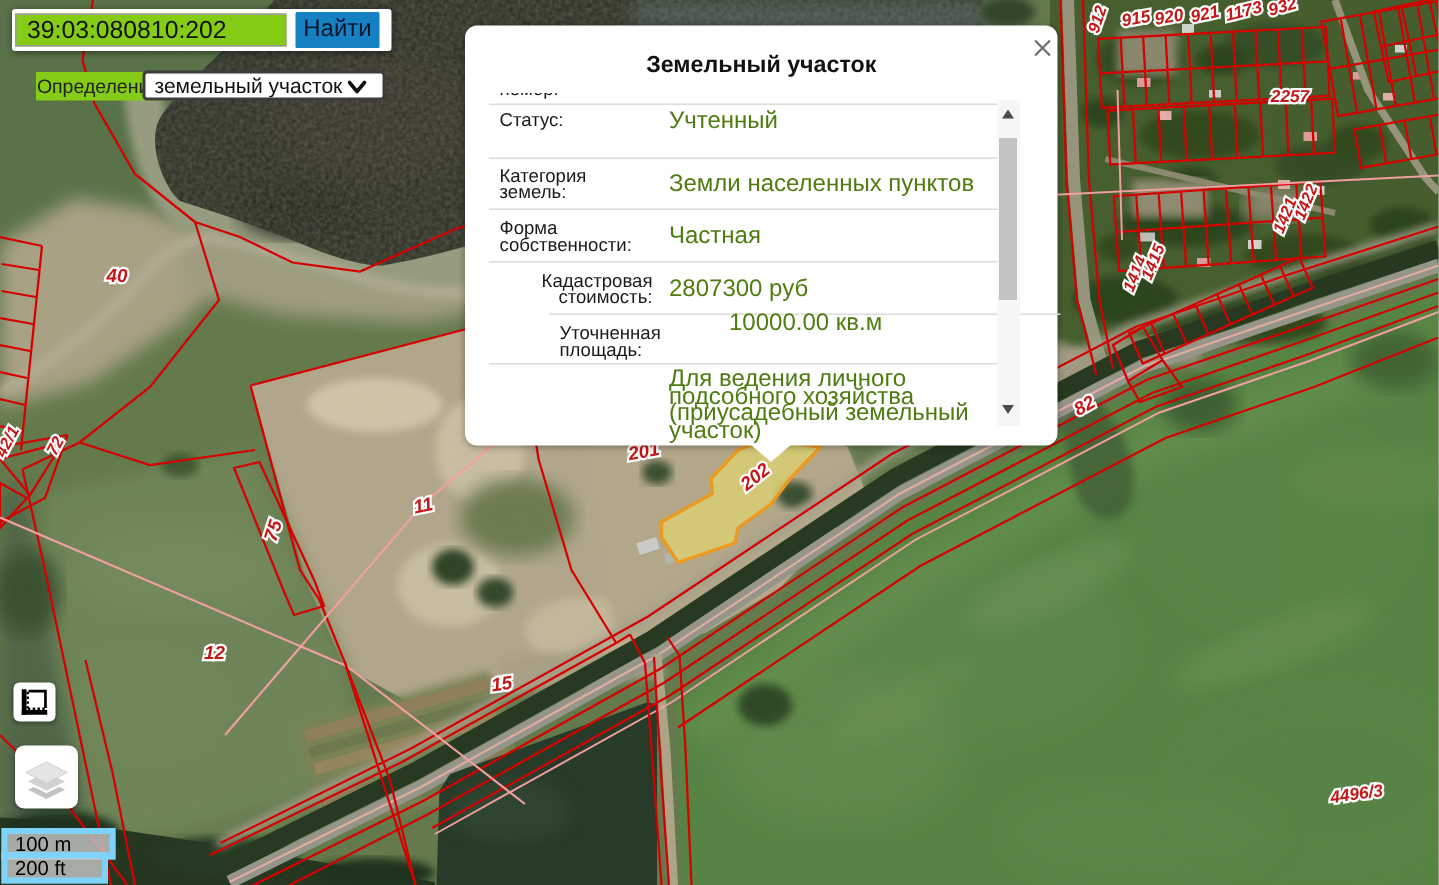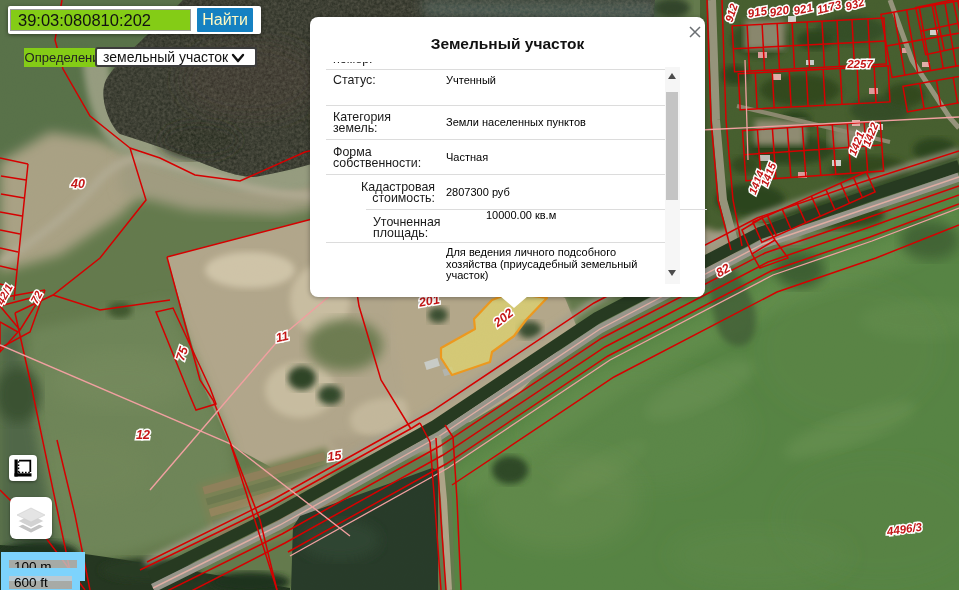--- a/index.html
+++ b/index.html
@@ -5,47 +5,47 @@
   html,body{margin:0;padding:0;}
   #stage{position:relative;width:959px;height:590px;overflow:hidden;
     font-family:"Liberation Sans",sans-serif;background:#5e7a4e;}
   #map{position:absolute;left:0;top:0;}
   .abs{position:absolute;}
   
   #searchbox{left:8px;top:6px;width:253px;height:28px;background:#fff;border-radius:2px;
     box-shadow:0 1px 4px rgba(0,0,0,.45);}
   #searchinput{left:10px;top:9px;width:172px;height:20px;border:1px solid #9a9a9a;background:#84cc16;
     font-size:16.5px;color:#111;line-height:20px;padding-left:7px;}
-  #searchbtn{left:197px;top:8px;width:56px;height:24px;background:#1581c2;color:#fef9c3;
+  #searchbtn{left:197px;top:8px;width:56px;height:24px;background:#1581c2;color:#0f172a;
     font-size:16px;text-align:center;line-height:24px;border-radius:1px;}
   #deflabel{left:8px;top:48px;width:87px;height:19px;background:#84cc16;color:#222;
     font-size:13px;line-height:19px;text-align:center;margin-left:16px;}
   #defselect{left:95px;top:47px;width:152px;height:16px;background:#fff;border:2px solid #3c3c3c;
     border-radius:3px;font-size:14px;color:#111;line-height:16px;padding-left:6px;}
   
   #popup{left:310px;top:17px;width:395px;height:280px;background:#fff;border-radius:8px;
     box-shadow:0 1px 5px rgba(0,0,0,.35);}
   #popup .title{position:absolute;left:0;top:18px;width:100%;text-align:center;
     font-size:15.5px;font-weight:bold;color:#111;}
   #ptr{left:500px;top:296px;width:0;height:0;border-left:14px solid transparent;
     border-right:14px solid transparent;border-top:12px solid #fff;}
   #closex{left:379px;top:9px;width:12px;height:12px;}
   .prow{position:absolute;left:16px;width:341px;border-top:1px solid #dcdcdc;}
   .plbl{position:absolute;left:7px;top:0;width:102px;font-weight:normal;color:#1a1a1a;
     font-size:12.4px;line-height:11.4px;}
-  .pval{position:absolute;left:120px;top:0;width:218px;color:#000000;
-    font-size:11px;line-height:11.6px;}
+  .pval{position:absolute;left:120px;top:0;width:218px;color:#4d7c0f;
+    font-size:16px;line-height:11.6px;}
   .sarr{position:absolute;width:0;height:0;border-left:4px solid transparent;border-right:4px solid transparent;}
   
   #measurebtn{left:9px;top:455px;width:28px;height:26px;background:#fff;border-radius:4px;
     box-shadow:0 1px 3px rgba(0,0,0,.4);}
   #layersbtn{left:10px;top:497px;width:42px;height:42px;background:#fff;border-radius:6px;
     box-shadow:0 1px 3px rgba(0,0,0,.4);}
   
-  .scale{background:rgba(200,200,200,.8);border:8px solid #7dd3fc;color:#000;
+  .scale{background:rgba(200,200,200,.8);border:4px solid #7dd3fc;color:#000;
     font-size:13.5px;line-height:13px;padding:0 0 0 5px;}
   #scalem{left:1px;top:552px;width:63px;height:13px;}
   #scaleft{left:1px;top:568px;width:58px;height:13px;}
 </style>
 </head>
 <body>
 <div id="stage">
 
 <svg id="map" width="959" height="590" viewBox="0 0 959 590">
 <defs>
@@ -465,14 +465,14 @@
   <svg class="abs" style="left:6px;top:7px;" width="30" height="30" viewBox="0 0 30 30">
 
     <polygon points="15,15.5 29,22.5 15,29.5 1,22.5" fill="#c3c3c3" stroke="#ffffff" stroke-width="1.4"></polygon>
     <polygon points="15,10 29,17 15,24 1,17" fill="#d2d2d2" stroke="#ffffff" stroke-width="1.4"></polygon>
     <polygon points="15,4 29,11 15,18 1,11" fill="#e4e4e4" stroke="#cdcdcd" stroke-width="0.6"></polygon>
   </svg>
 </div>
 
 <div id="scalem" class="abs scale">100 m</div>
 
-<div id="scaleft" class="abs scale">600 ft</div>
+<div id="scaleft" class="abs scale">200 ft</div>
 </div>
 
 </body></html>

